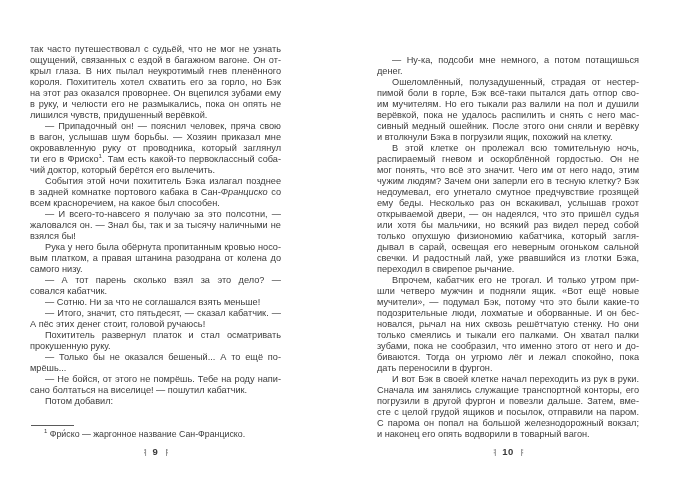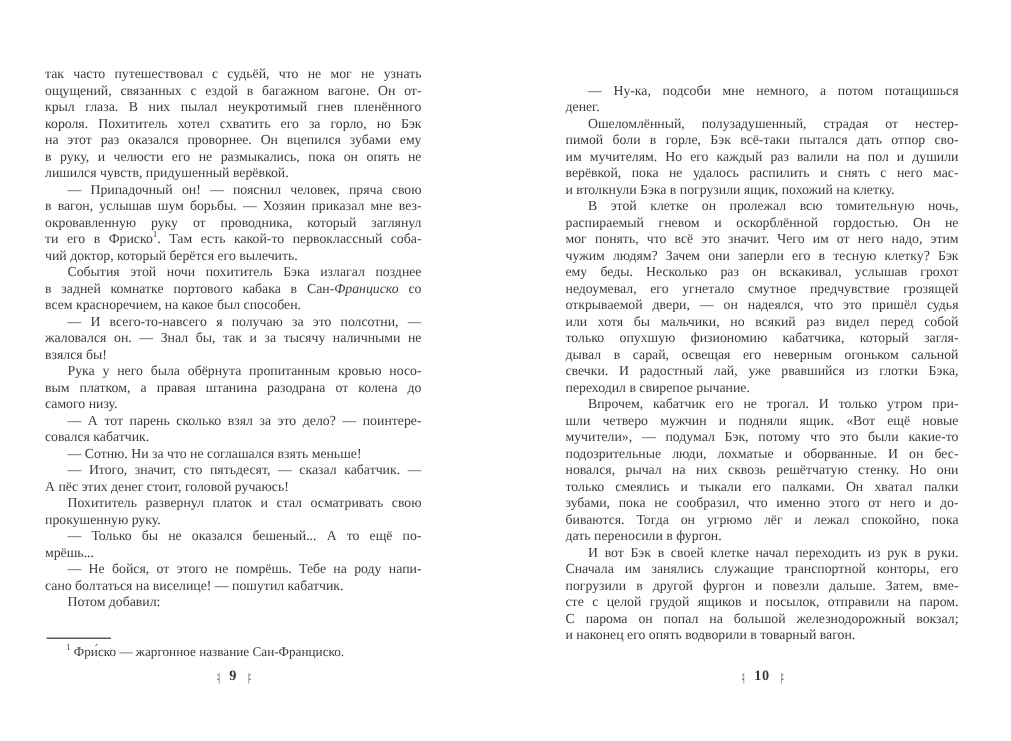--- a/index.html
+++ b/index.html
@@ -5,21 +5,21 @@
   html, body {
     margin: 0; padding: 0;
     width: 674px; height: 494px;
     overflow: hidden;
     background: #ffffff;
   }
   .spread {
     position: relative;
     width: 674px; height: 494px;
     background: #ffffff;
-    font-family: Liberation Serif, serif;
+    font-family: Liberation Sans, sans-serif;
     color: #3b3b3b;
   }
   .text-col {
     position: absolute;
     top: 44px;
     font-size: 9.2px;
     line-height: 11px;
   }
   .col-left  { left: 30px;  width: 251px; }
   .col-right { left: 377px; width: 262px; margin-top: 11px; }
@@ -115,29 +115,30 @@
       <div class="line j indent"><span>— Не бойся, от этого не помрёшь. Тебе на роду напи-</span></div>
       <div class="line last"><span>сано болтаться на виселице! — пошутил кабатчик.</span></div>
       <div class="line last indent"><span>Потом добавил:</span></div>
     </div>
 
   <div id="right-col" class="text-col col-right">
       <div class="line j indent"><span>— Ну-ка, подсоби мне немного, а потом потащишься</span></div>
       <div class="line last"><span>денег.</span></div>
       <div class="line j indent"><span>Ошеломлённый, полузадушенный, страдая от нестер-</span></div>
       <div class="line j"><span>пимой боли в горле, Бэк всё-таки пытался дать отпор сво-</span></div>
-      <div class="line j"><span>им мучителям. Но его каждый раз валили на пол и душили</span></div>
+      <div class="line j"><span>им мучителям. Но его тыкали раз валили на пол и душили</span></div>
       <div class="line j"><span>верёвкой, пока не удалось распилить и снять с него мас-</span></div>
+      <div class="line j"><span>сивный медный ошейник. После этого они сняли и верёвку</span></div>
       <div class="line last"><span>и втолкнули Бэка в погрузили ящик, похожий на клетку.</span></div>
       <div class="line j indent"><span>В этой клетке он пролежал всю томительную ночь,</span></div>
       <div class="line j"><span>распираемый гневом и оскорблённой гордостью. Он не</span></div>
       <div class="line j"><span>мог понять, что всё это значит. Чего им от него надо, этим</span></div>
       <div class="line j"><span>чужим людям? Зачем они заперли его в тесную клетку? Бэк</span></div>
+      <div class="line j"><span>недоумевал, его угнетало смутное предчувствие грозящей</span></div>
       <div class="line j"><span>ему беды. Несколько раз он вскакивал, услышав грохот</span></div>
-      <div class="line j"><span>недоумевал, его угнетало смутное предчувствие грозящей</span></div>
       <div class="line j"><span>открываемой двери, — он надеялся, что это пришёл судья</span></div>
       <div class="line j"><span>или хотя бы мальчики, но всякий раз видел перед собой</span></div>
       <div class="line j"><span>только опухшую физиономию кабатчика, который загля-</span></div>
       <div class="line j"><span>дывал в сарай, освещая его неверным огоньком сальной</span></div>
       <div class="line j"><span>свечки. И радостный лай, уже рвавшийся из глотки Бэка,</span></div>
       <div class="line last"><span>переходил в свирепое рычание.</span></div>
       <div class="line j indent"><span>Впрочем, кабатчик его не трогал. И только утром при-</span></div>
       <div class="line j"><span>шли четверо мужчин и подняли ящик. «Вот ещё новые</span></div>
       <div class="line j"><span>мучители», — подумал Бэк, потому что это были какие-то</span></div>
       <div class="line j"><span>подозрительные люди, лохматые и оборванные. И он бес-</span></div>

